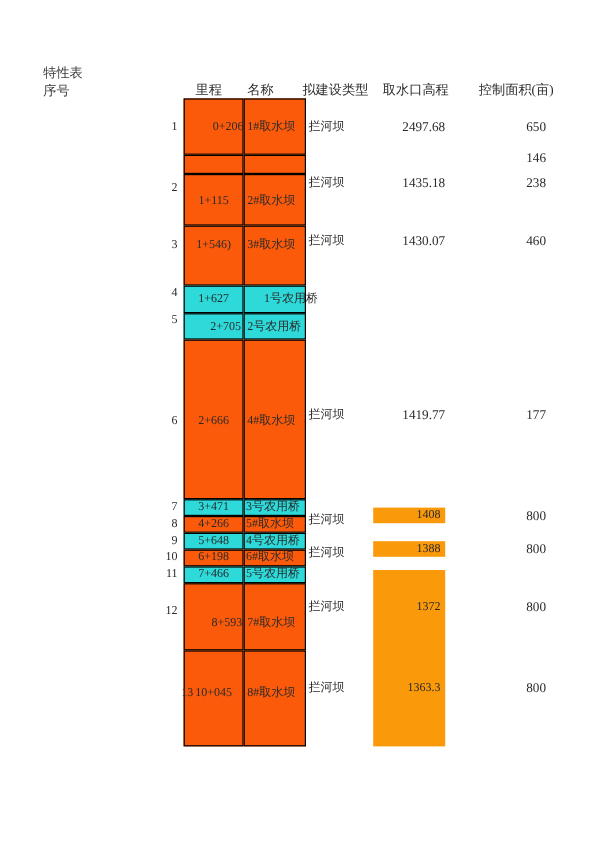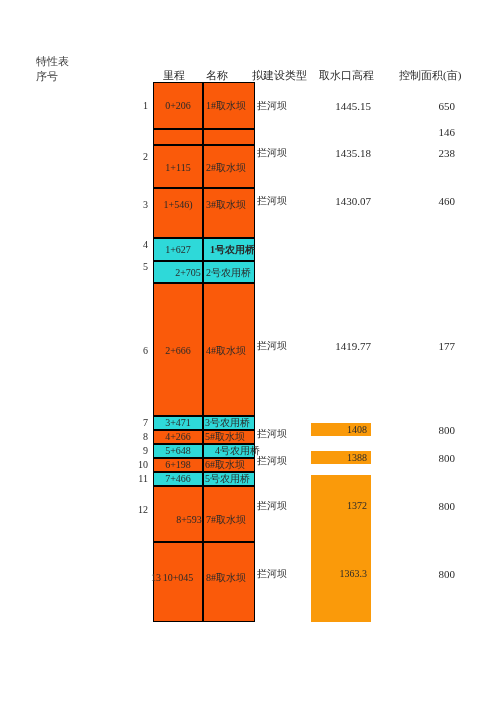--- a/index.html
+++ b/index.html
@@ -96,58 +96,58 @@
   <div class="txt seq" style="left:134px;top:262px;">5</div>
   <div class="txt seq" style="left:134px;top:346px;">6</div>
   <div class="txt seq" style="left:134px;top:418px;">7</div>
   <div class="txt seq" style="left:134px;top:432px;">8</div>
   <div class="txt seq" style="left:134px;top:446px;">9</div>
   <div class="txt seq" style="left:131px;top:460px;width:17px;">10</div>
   <div class="txt seq" style="left:131px;top:474px;width:17px;">11</div>
   <div class="txt seq" style="left:131px;top:505px;width:17px;">12</div>
   <div class="txt seq" style="left:144px;top:573px;width:17px;">13</div>
 
-  <div class="celltxt ctr" style="left:153px;top:101px;width:50px;">0+206</div>
+  <div class="celltxt ctr" style="left:153px;top:101px;width:50px;text-align:right;">0+206</div>
   <div class="celltxt ctr" style="left:153px;top:163px;width:50px;">1+115</div>
   <div class="celltxt ctr" style="left:153px;top:200px;width:50px;">1+546)</div>
   <div class="celltxt ctr" style="left:153px;top:245px;width:50px;">1+627</div>
   <div class="celltxt ctr" style="left:153px;top:268px;width:70px;">2+705</div>
   <div class="celltxt ctr" style="left:153px;top:346px;width:50px;">2+666</div>
   <div class="celltxt ctr" style="left:153px;top:418px;width:50px;">3+471</div>
   <div class="celltxt ctr" style="left:153px;top:432px;width:50px;">4+266</div>
   <div class="celltxt ctr" style="left:153px;top:446px;width:50px;">5+648</div>
   <div class="celltxt ctr" style="left:153px;top:460px;width:50px;">6+198</div>
   <div class="celltxt ctr" style="left:153px;top:474px;width:50px;">7+466</div>
   <div class="celltxt ctr" style="left:153px;top:515px;width:72px;">8+593</div>
   <div class="celltxt ctr" style="left:153px;top:573px;width:50px;">10+045</div>
 
   <div class="celltxt" style="left:206px;top:101px;">1#取水坝</div>
   <div class="celltxt" style="left:206px;top:163px;">2#取水坝</div>
   <div class="celltxt" style="left:206px;top:200px;">3#取水坝</div>
-  <div class="celltxt" style="left:210px;top:245px;font-weight:bold;">1号农用桥</div>
+  <div class="celltxt" style="left:220px;top:245px;">1号农用桥</div>
   <div class="celltxt" style="left:206px;top:268px;">2号农用桥</div>
   <div class="celltxt" style="left:206px;top:346px;">4#取水坝</div>
   <div class="celltxt" style="left:205px;top:418px;">3号农用桥</div>
   <div class="celltxt" style="left:205px;top:432px;">5#取水坝</div>
-  <div class="celltxt" style="left:193px;top:446px;padding-left:22px;">4号农用桥</div>
+  <div class="celltxt" style="left:205px;top:446px;">4号农用桥</div>
   <div class="celltxt" style="left:205px;top:460px;">6#取水坝</div>
   <div class="celltxt" style="left:205px;top:474px;">5号农用桥</div>
   <div class="celltxt" style="left:206px;top:515px;">7#取水坝</div>
   <div class="celltxt" style="left:206px;top:573px;">8#取水坝</div>
 
   <div class="txt hdr" style="left:257px;top:101px;font-size:10px;">拦河坝</div>
   <div class="txt hdr" style="left:257px;top:148px;font-size:10px;">拦河坝</div>
   <div class="txt hdr" style="left:257px;top:196px;font-size:10px;">拦河坝</div>
   <div class="txt hdr" style="left:257px;top:341px;font-size:10px;">拦河坝</div>
   <div class="txt hdr" style="left:257px;top:429px;font-size:10px;">拦河坝</div>
   <div class="txt hdr" style="left:257px;top:456px;font-size:10px;">拦河坝</div>
   <div class="txt hdr" style="left:257px;top:501px;font-size:10px;">拦河坝</div>
   <div class="txt hdr" style="left:257px;top:569px;font-size:10px;">拦河坝</div>
 
-  <div class="celltxt rgt" style="left:311px;top:101px;width:60px;font-size:11px;">1445.15</div>
+  <div class="celltxt rgt" style="left:311px;top:101px;width:60px;font-size:11px;">2497.68</div>
   <div class="celltxt rgt" style="left:311px;top:148px;width:60px;font-size:11px;">1435.18</div>
   <div class="celltxt rgt" style="left:311px;top:196px;width:60px;font-size:11px;">1430.07</div>
   <div class="celltxt rgt" style="left:311px;top:341px;width:60px;font-size:11px;">1419.77</div>
   <div class="celltxt rgt" style="left:309px;top:425px;width:58px;font-size:10px;">1408</div>
   <div class="celltxt rgt" style="left:309px;top:453px;width:58px;font-size:10px;">1388</div>
   <div class="celltxt rgt" style="left:309px;top:501px;width:58px;font-size:10px;">1372</div>
   <div class="celltxt rgt" style="left:309px;top:569px;width:58px;font-size:10px;">1363.3</div>
 
   <div class="celltxt rgt" style="left:405px;top:101px;width:50px;font-size:11px;">650</div>
   <div class="celltxt rgt" style="left:405px;top:127px;width:50px;font-size:11px;">146</div>

